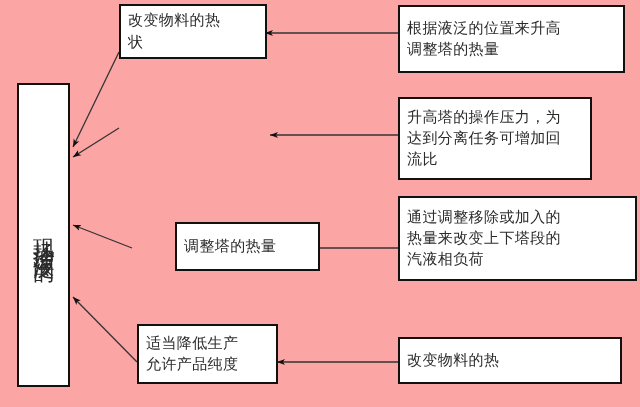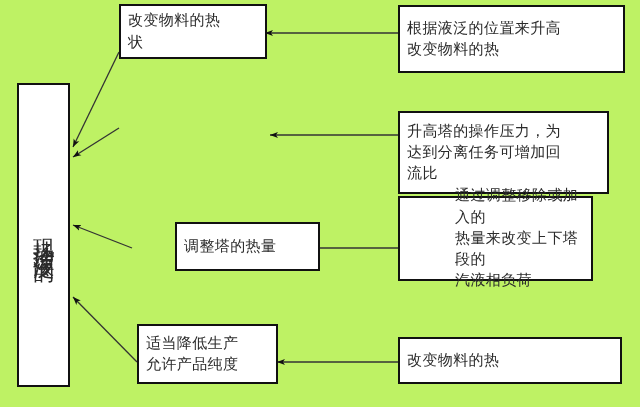--- a/index.html
+++ b/index.html
@@ -4,21 +4,21 @@
 <style>
   html, body {
     margin: 0;
     padding: 0;
     background: #ffffff;
   }
   #canvas {
     position: relative;
     width: 640px;
     height: 407px;
-    background: #bef264;
+    background: #fca5a5;
     overflow: hidden;
     font-family: "DejaVu Sans", "Liberation Sans", sans-serif;
   }
   #edges {
     position: absolute;
     left: 0;
     top: 0;
     width: 640px;
     height: 407px;
     pointer-events: none;
@@ -62,22 +62,22 @@
     display: block;
     margin-top: 2px;
   }
   
   #node-m1 { left: 119px; top: 4px;   width: 148px; height: 55px; }
   #node-m2 { left: 119px; top: 96px;  width: 153px; height: 60px; }
   #node-m3 { left: 132px; top: 222px; width: 145px; height: 49px; margin-left: 43px; }
   #node-m4 { left: 137px; top: 324px; width: 141px; height: 60px; }
   
   #node-r1 { left: 398px; top: 5px;   width: 227px; height: 68px; }
-  #node-r2 { left: 398px; top: 111px;  width: 211px; height: 83px; }
-  #node-r3 { left: 398px; top: 196px; width: 195px; height: 85px; padding-left: 48px; }
+  #node-r2 { left: 398px; top: 97px;  width: 194px; height: 83px; }
+  #node-r3 { left: 398px; top: 196px; width: 239px; height: 85px; }
   #node-r4 { left: 398px; top: 337px; width: 224px; height: 47px; }
   #node-r1 .txt, #node-r2 .txt, #node-r3 .txt, #node-r4 .txt { font-size: 15px; }
 </style>
 </head>
 <body>
 
 <div id="canvas">
 
   <svg id="edges" viewBox="0 0 640 407" width="640" height="407">
     <defs>
@@ -108,21 +108,21 @@
   <div class="node" id="node-m3">
     <span class="txt">调整塔的热量</span>
   </div>
   <div class="node" id="node-m4">
     <span class="txt">适当降低生产
 允许产品纯度</span>
   </div>
 
   <div class="node" id="node-r1">
     <span class="txt">根据液泛的位置来升高
-改变物料的热</span>
+调整塔的热量</span>
   </div>
   <div class="node" id="node-r2">
     <span class="txt">升高塔的操作压力，为
 达到分离任务可增加回
 流比</span>
   </div>
   <div class="node" id="node-r3">
     <span class="txt">通过调整移除或加入的
 热量来改变上下塔段的
 汽液相负荷</span>

